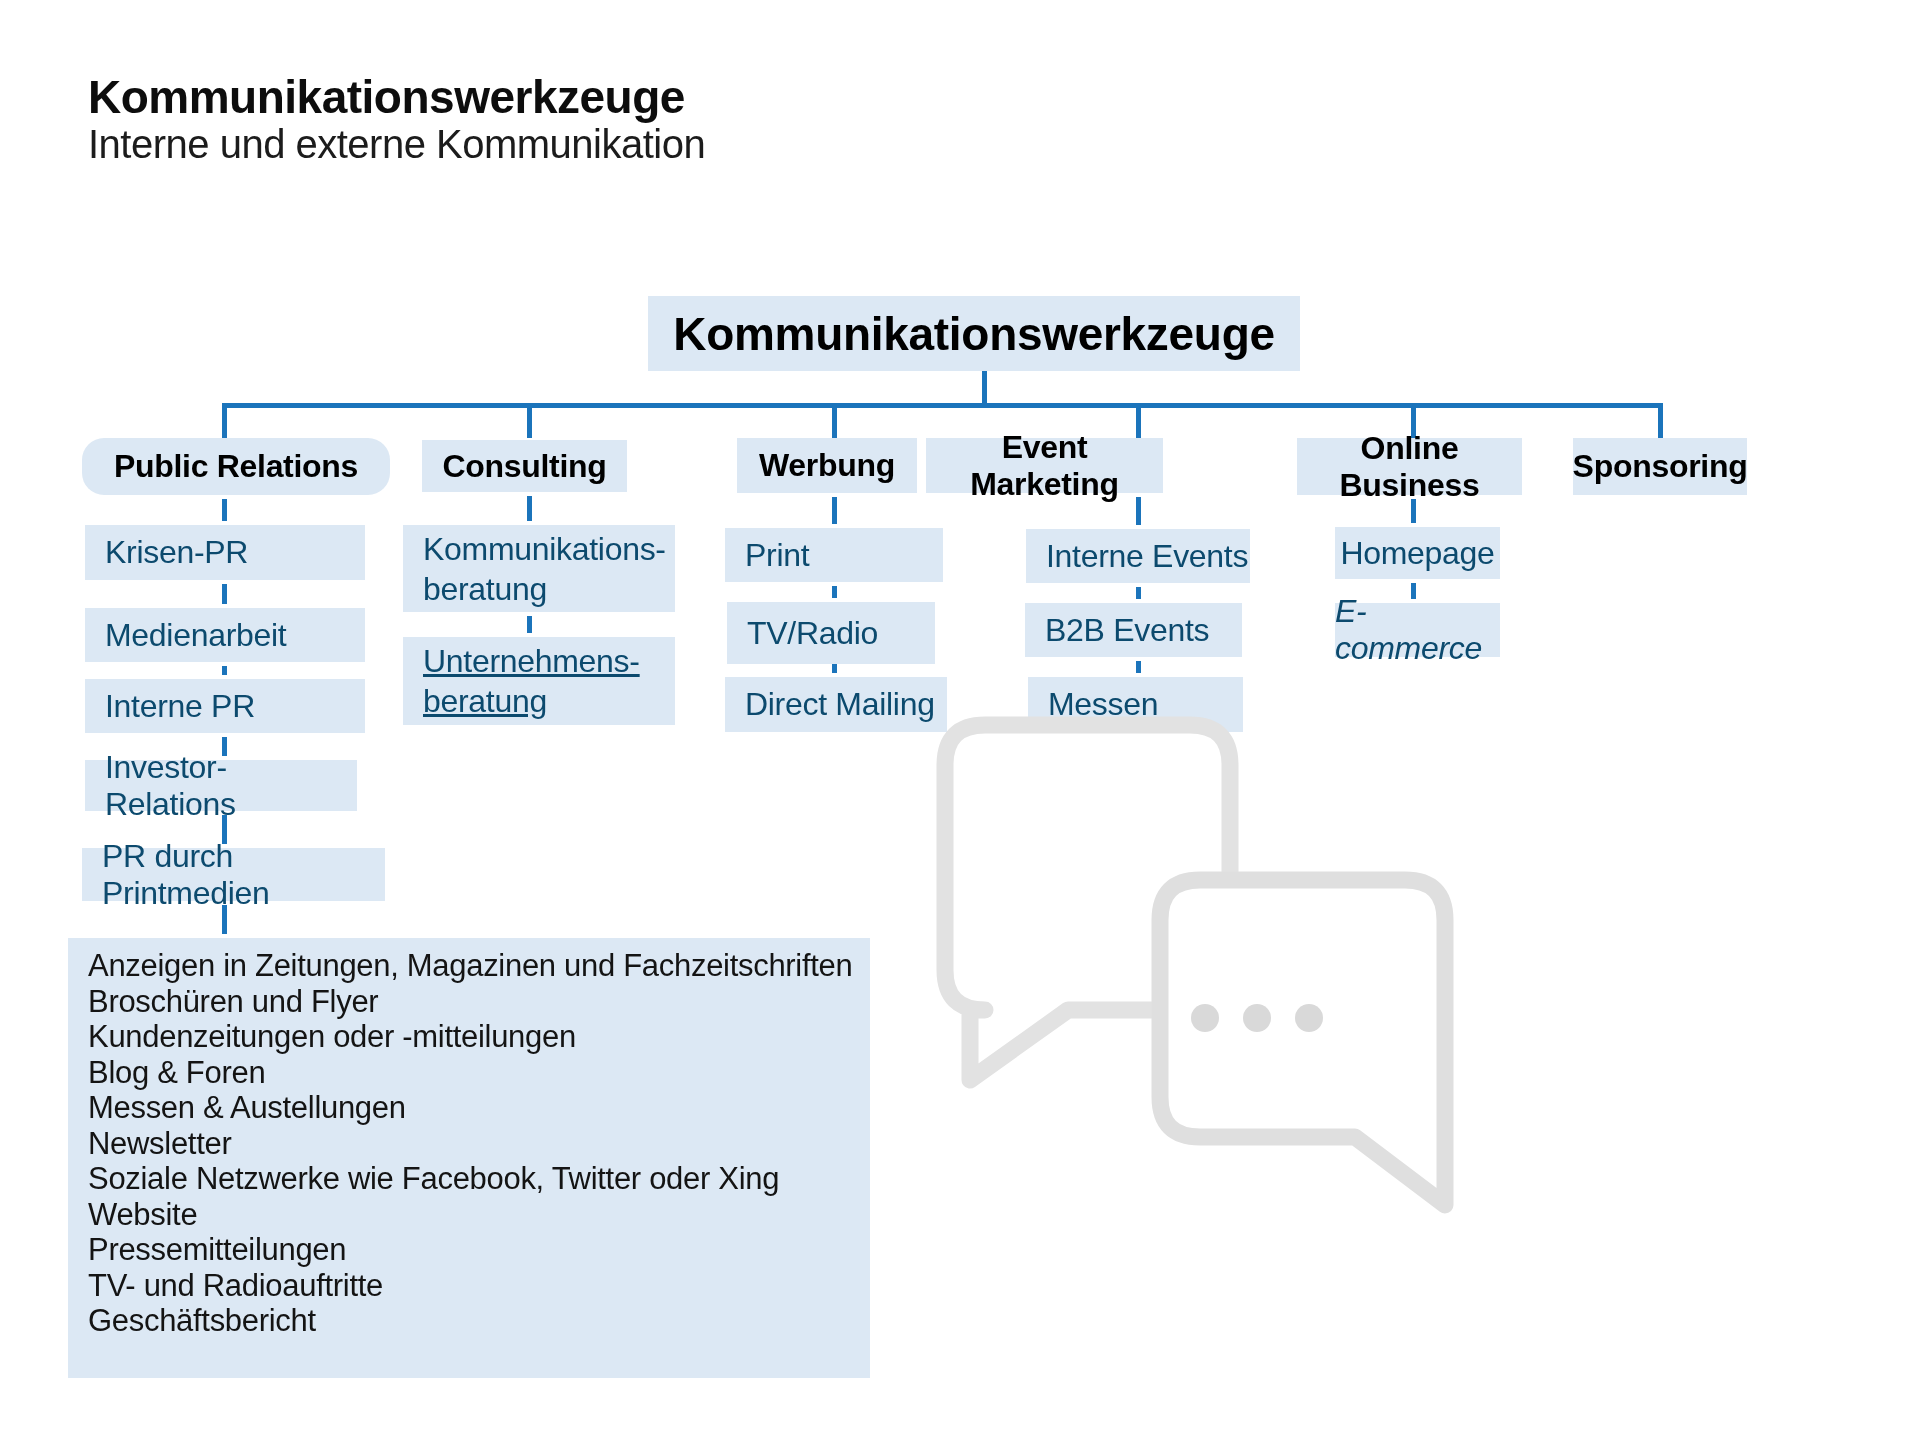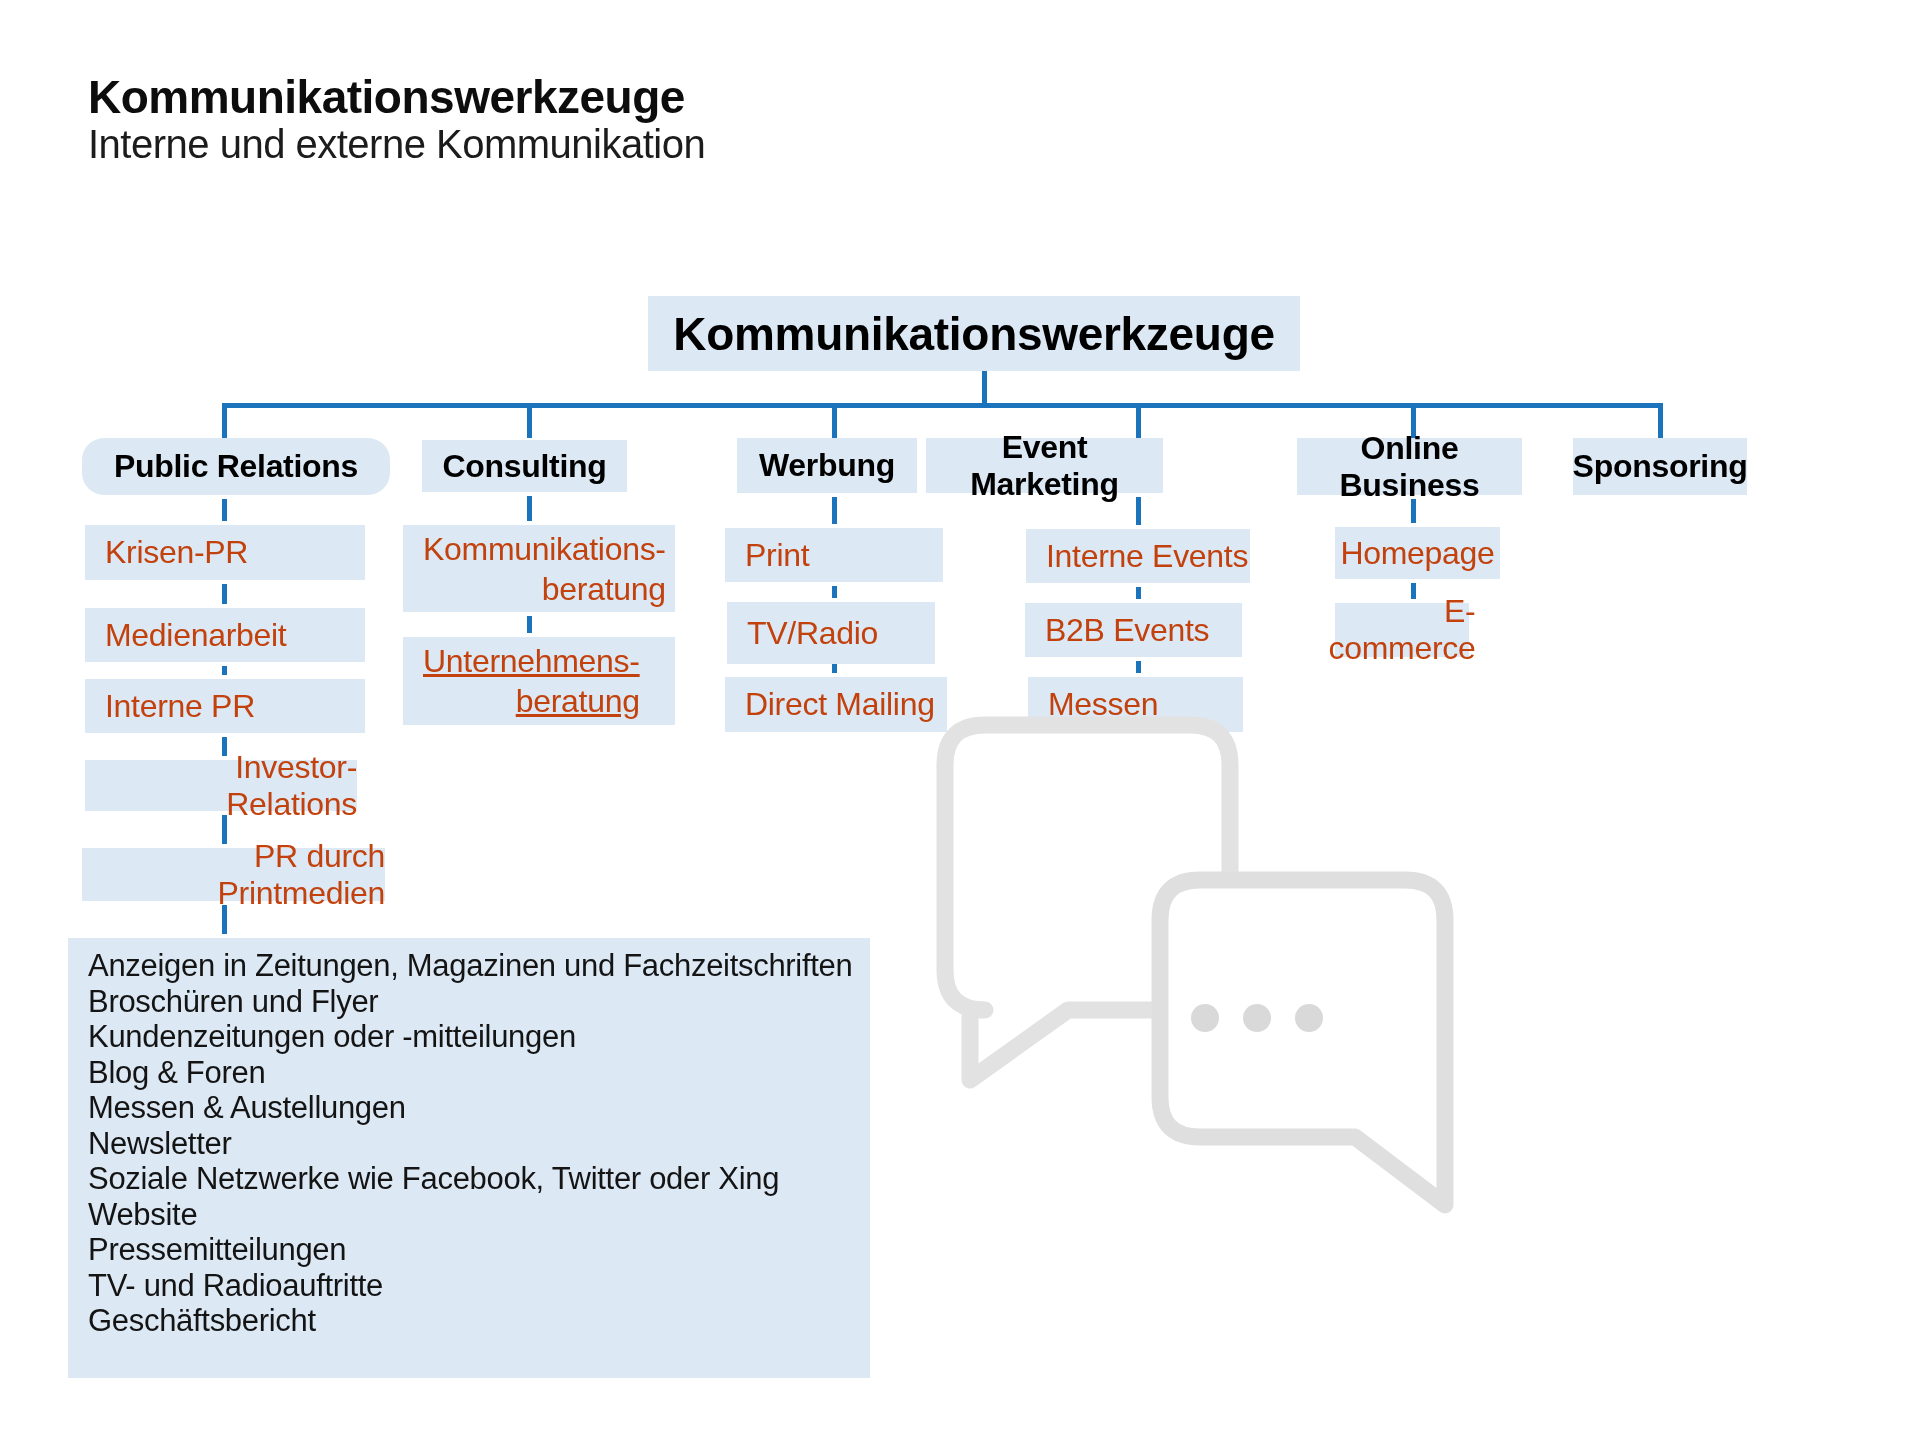--- a/index.html
+++ b/index.html
@@ -8,23 +8,22 @@
     font-family:"Liberation Sans", sans-serif;color:#111;overflow:hidden;
   }
   .abs{position:absolute;}
   .page-title{
     font-size:46px;font-weight:bold;color:#0d0d0d;letter-spacing:-0.5px;
   }
   .page-subtitle{
     font-size:40px;font-weight:normal;color:#1c1c1c;letter-spacing:-0.5px;
   }
   .node{
-    position:absolute;background:#dce8f4;color:#c2410c;
+    position:absolute;background:#dce8f4;color:#0c4a6e;
     letter-spacing:-0.3px;
-    text-align:right;
   }
   .root-node{
     font-size:46px;font-weight:bold;color:#000;
     display:flex;align-items:center;justify-content:center;text-align:center;
   }
   .hdr{
     font-size:32px;font-weight:bold;color:#000;
     display:flex;align-items:center;justify-content:center;text-align:center;
   }
   .leaf{
@@ -100,21 +99,21 @@
 <div class="conn" style="left:1136px;top:497px;width:5px;height:28px;"></div>
 <div class="conn" style="left:1136px;top:587px;width:5px;height:12px;"></div>
 <div class="conn" style="left:1136px;top:661px;width:5px;height:12px;"></div>
 <div class="node leaf" style="left:1026px;top:529px;width:224px;height:54px;">Interne Events</div>
 <div class="node leaf" style="left:1025px;top:603px;width:217px;height:54px;">B2B Events</div>
 <div class="node leaf" style="left:1028px;top:677px;width:215px;height:55px;">Messen</div>
 
 <div class="conn" style="left:1411px;top:499px;width:5px;height:24px;"></div>
 <div class="conn" style="left:1411px;top:583px;width:5px;height:16px;"></div>
 <div class="node leaf centered" style="left:1335px;top:527px;width:165px;height:52px;">Homepage</div>
-<div class="node leaf centered" style="left:1335px;top:603px;width:134px;height:54px;">E-commerce</div>
+<div class="node leaf centered" style="left:1335px;top:603px;width:165px;height:54px;font-style:italic;">E-commerce</div>
 
 <div class="list-box" style="left:68px;top:938px;width:802px;height:440px;">
   <div class="list-line">Anzeigen in Zeitungen, Magazinen und Fachzeitschriften</div>
   <div class="list-line">Broschüren und Flyer</div>
   <div class="list-line">Kundenzeitungen oder -mitteilungen</div>
   <div class="list-line">Blog &amp; Foren</div>
   <div class="list-line">Messen &amp; Austellungen</div>
   <div class="list-line">Newsletter</div>
   <div class="list-line">Soziale Netzwerke wie Facebook, Twitter oder Xing</div>
   <div class="list-line">Website</div>

